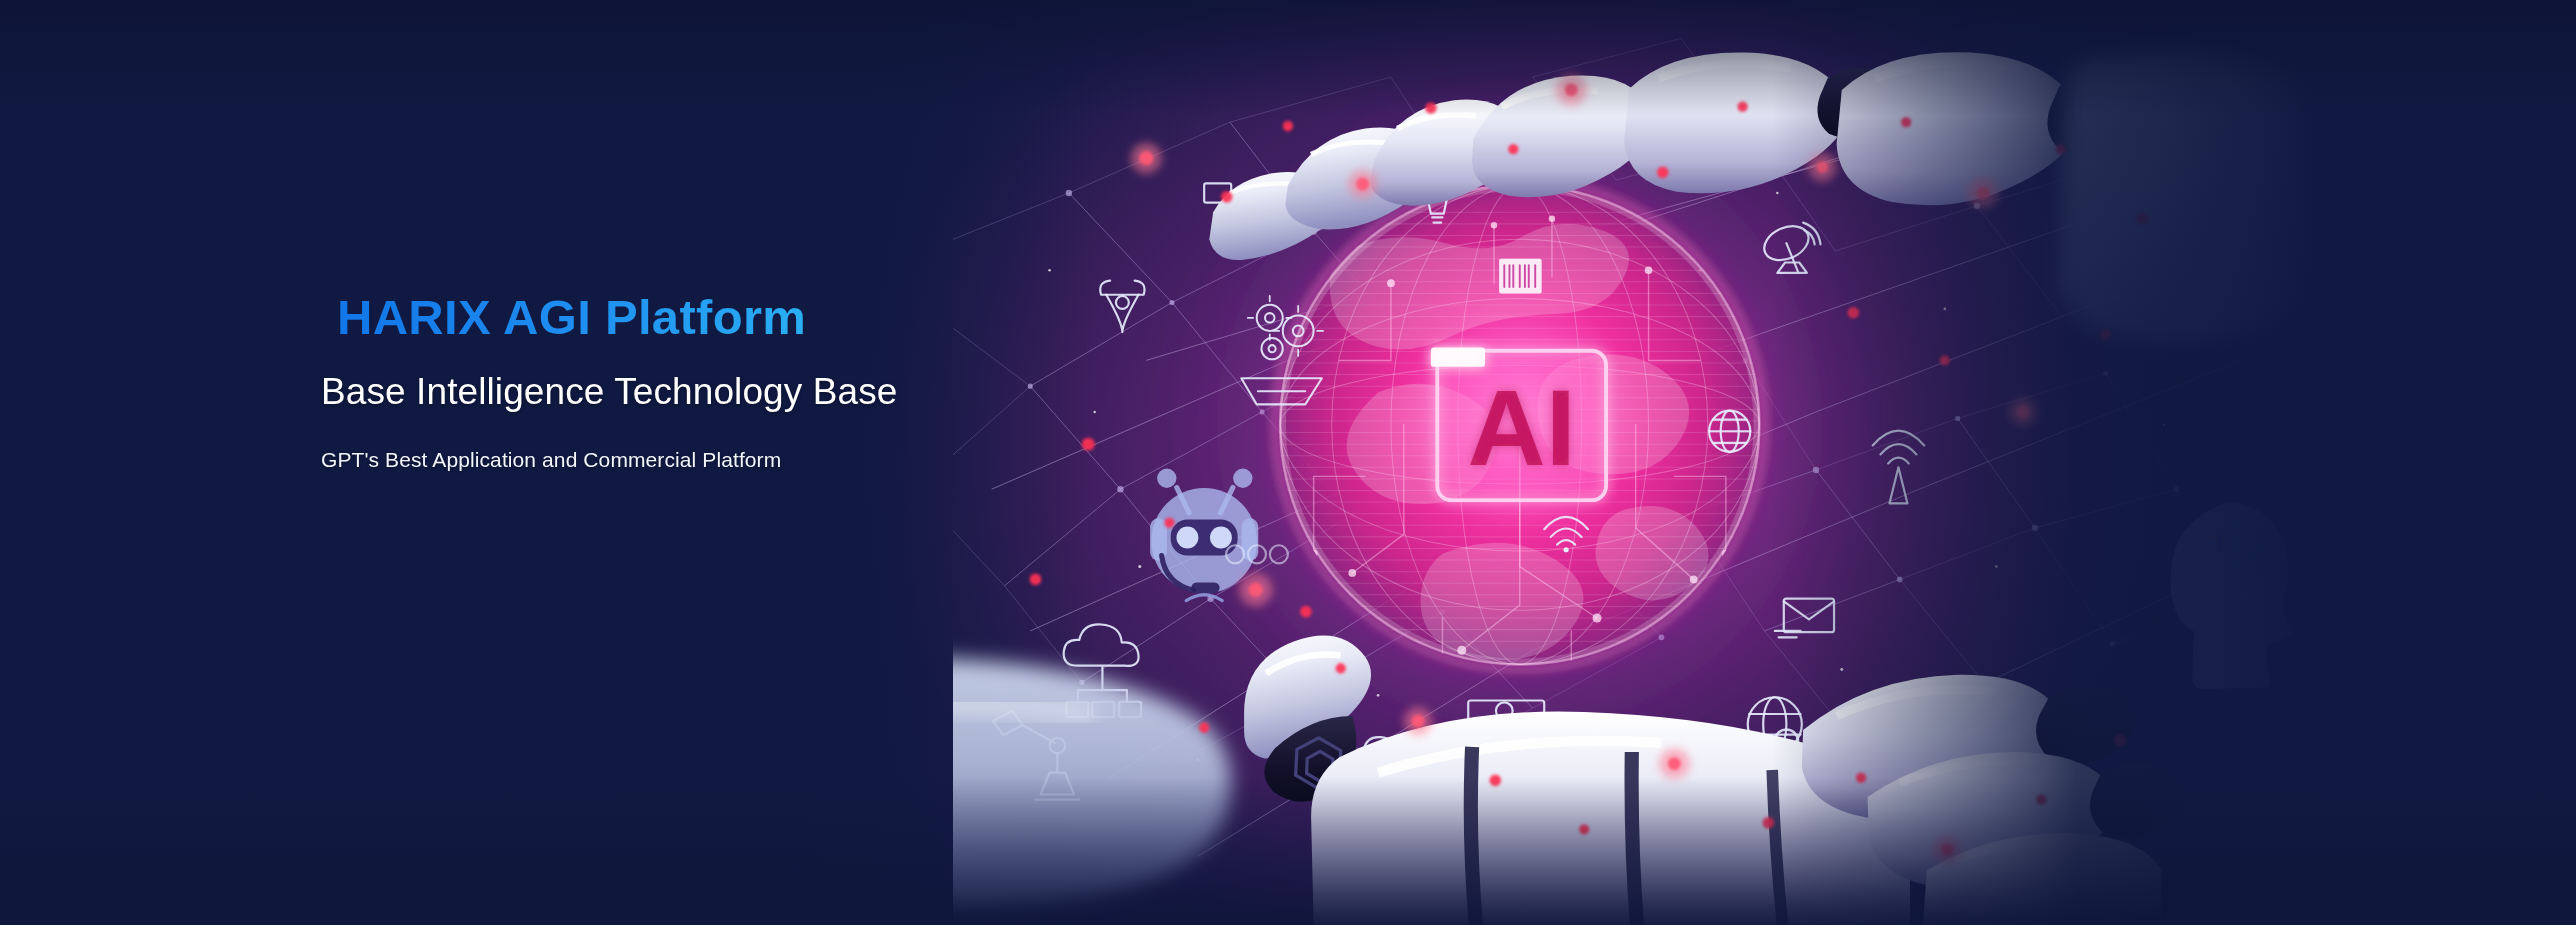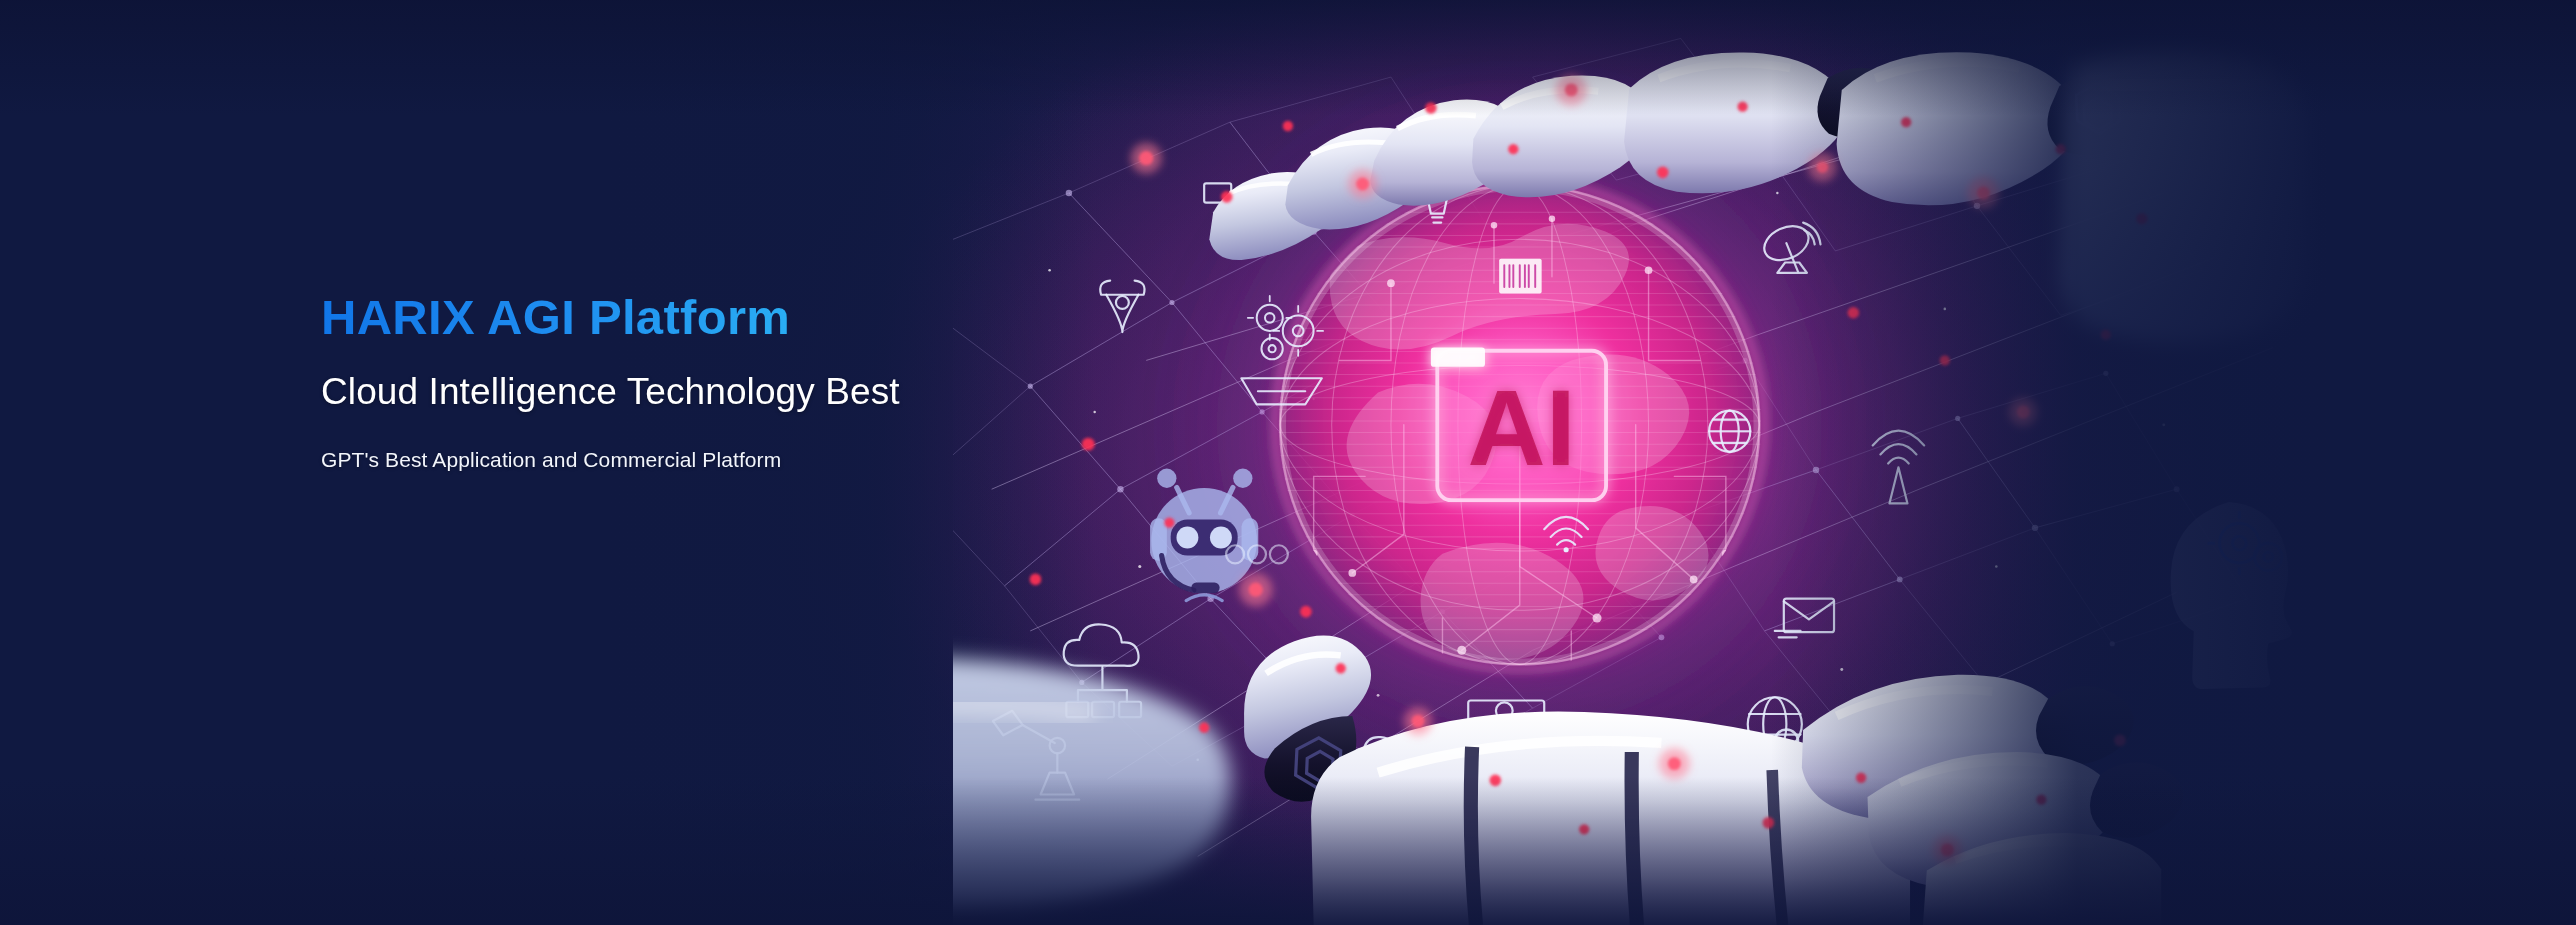--- a/index.html
+++ b/index.html
@@ -62,21 +62,21 @@
     font-size:49px;
     font-weight:700;
     line-height:1.0;
     letter-spacing:0.3px;
     background:linear-gradient(90deg,#1176e8 0%, #1e8df0 28%, #2cb4f4 62%, #3fdcf9 100%);
     -webkit-background-clip:text;
     background-clip:text;
     color:transparent;
     -webkit-text-fill-color:transparent;
     white-space:nowrap;
-    margin:0 0 31px 0;
+    margin:0 0 31px 16px;
   }
   .subtitle{
     font-size:37px;
     font-weight:400;
     color:#ffffff;
     line-height:1.0;
     letter-spacing:0.1px;
     white-space:nowrap;
     margin:0 0 39px 0;
     text-shadow:0 0.6px 3.9px rgba(0,0,0,0.35);
@@ -697,18 +697,18 @@
       </g>
     </svg>
   </div>
 
   <div class="vignette-right"></div>
   <div class="vignette-top"></div>
   <div class="vignette-bottom"></div>
 
   <div class="copy">
     <h1 class="title">HARIX AGI Platform</h1>
-    <h2 class="subtitle">Cloud Intelligence Technology Best</h2>
+    <h2 class="subtitle">Base Intelligence Technology Base</h2>
     <p class="tagline">GPT's Best Application and Commercial Platform</p>
   </div>
 
 </div>
 
 
 </body></html>

